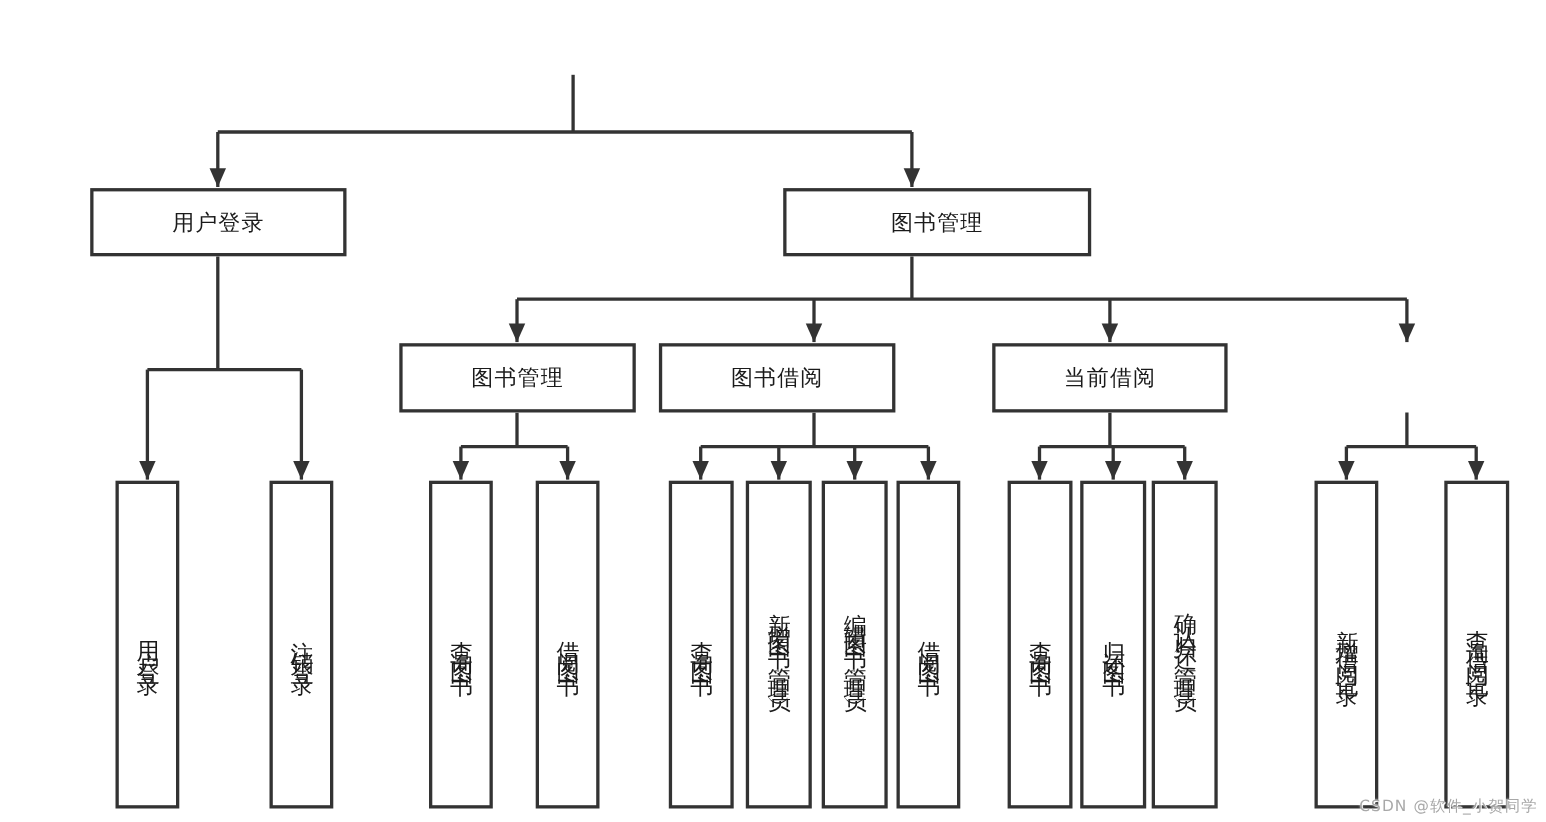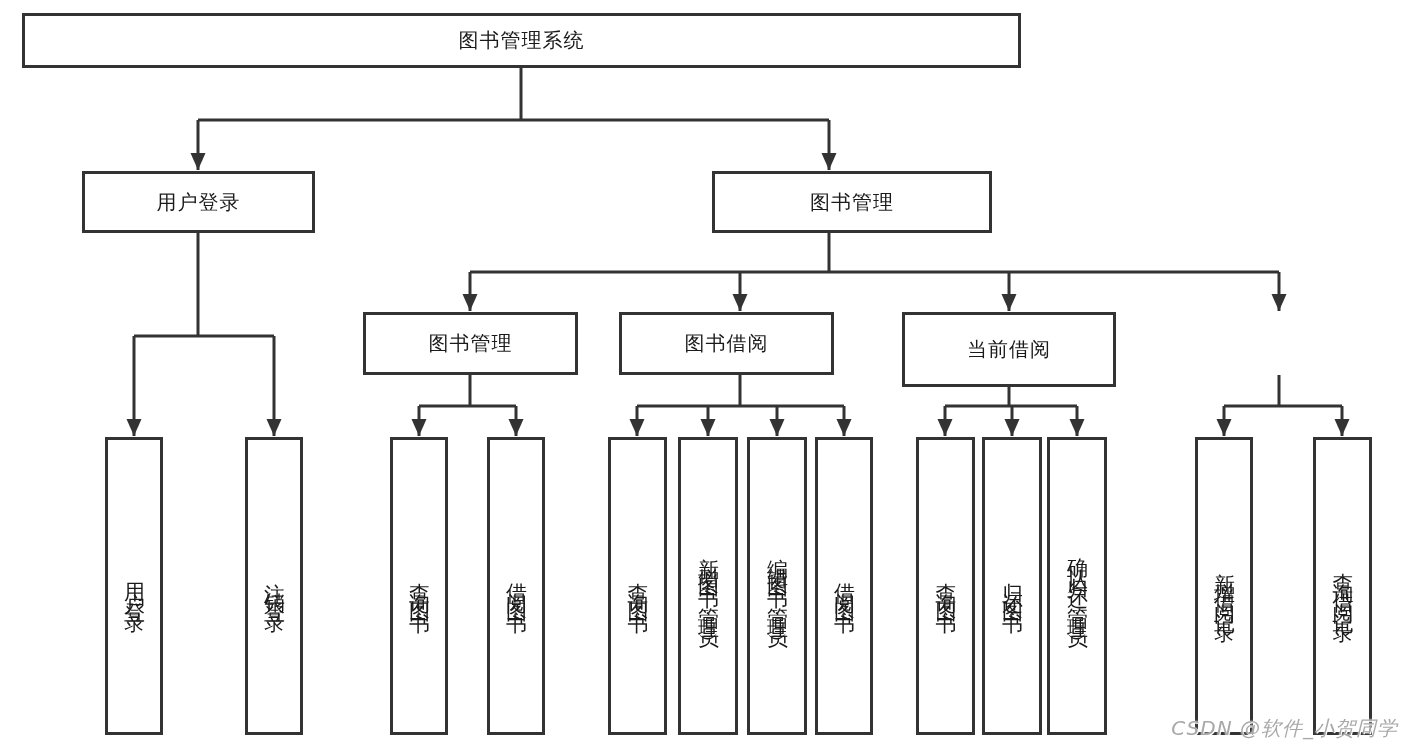--- a/index.html
+++ b/index.html
@@ -46,26 +46,25 @@
     text-orientation: mixed;
     font-size: 21px;
     letter-spacing: 10px;
     line-height: 1;
     color: var(--text);
   }
   .watermark {
     position: absolute;
     right: 7px;
     bottom: 5px;
-    font-size: 20px;
+    font-size: 14px;
     color: var(--watermark);
     letter-spacing: 1px;
     text-shadow: 0 0 2px #ffffff, 1px 1px 0 #ffffff;
     white-space: nowrap;
-    font-style: italic;
   }
 </style>
 </head>
 <body>
 
 <div class="canvas">
 
   <svg class="connector-layer" width="1405" height="747">
     <defs>
       <marker id="arrowhead" orient="auto" markerUnits="userSpaceOnUse" markerWidth="22" markerHeight="18" refX="17" refY="8">
@@ -107,38 +106,35 @@
     <path class="edge arrowed" d="M945 406 V436"></path>
     <path class="edge arrowed" d="M1012 406 V436"></path>
     <path class="edge arrowed" d="M1077 406 V436"></path>
 
     <path class="edge" d="M1279 375 V406"></path>
     <path class="edge" d="M1224 406 H1342"></path>
     <path class="edge arrowed" d="M1224 406 V436"></path>
     <path class="edge arrowed" d="M1342 406 V436"></path>
   </svg>
 
-  <div class="node" style="left:22px; top:13px; width:999px; height:55px;">
-    <span>图书管理系统</span>
-  </div>
 
   <div class="node" style="left:82px; top:171px; width:233px; height:62px;">
     <span>用户登录</span>
   </div>
   <div class="node" style="left:712px; top:171px; width:280px; height:62px;">
     <span>图书管理</span>
   </div>
 
   <div class="node" style="left:363px; top:312px; width:215px; height:63px;">
     <span>图书管理</span>
   </div>
-  <div class="node" style="left:619px; top:312px; width:215px; height:63px;">
+  <div class="node" style="left:599px; top:312px; width:215px; height:63px;">
     <span>图书借阅</span>
   </div>
-  <div class="node" style="left:902px; top:312px; width:214px; height:75px;">
+  <div class="node" style="left:902px; top:312px; width:214px; height:63px;">
     <span>当前借阅</span>
   </div>
 
   <div class="node leaf" style="left:105px; top:437px; width:58px; height:298px;">
     <span class="vtext">用户登录</span>
   </div>
   <div class="node leaf" style="left:245px; top:437px; width:58px; height:298px;">
     <span class="vtext">注销登录</span>
   </div>
 

